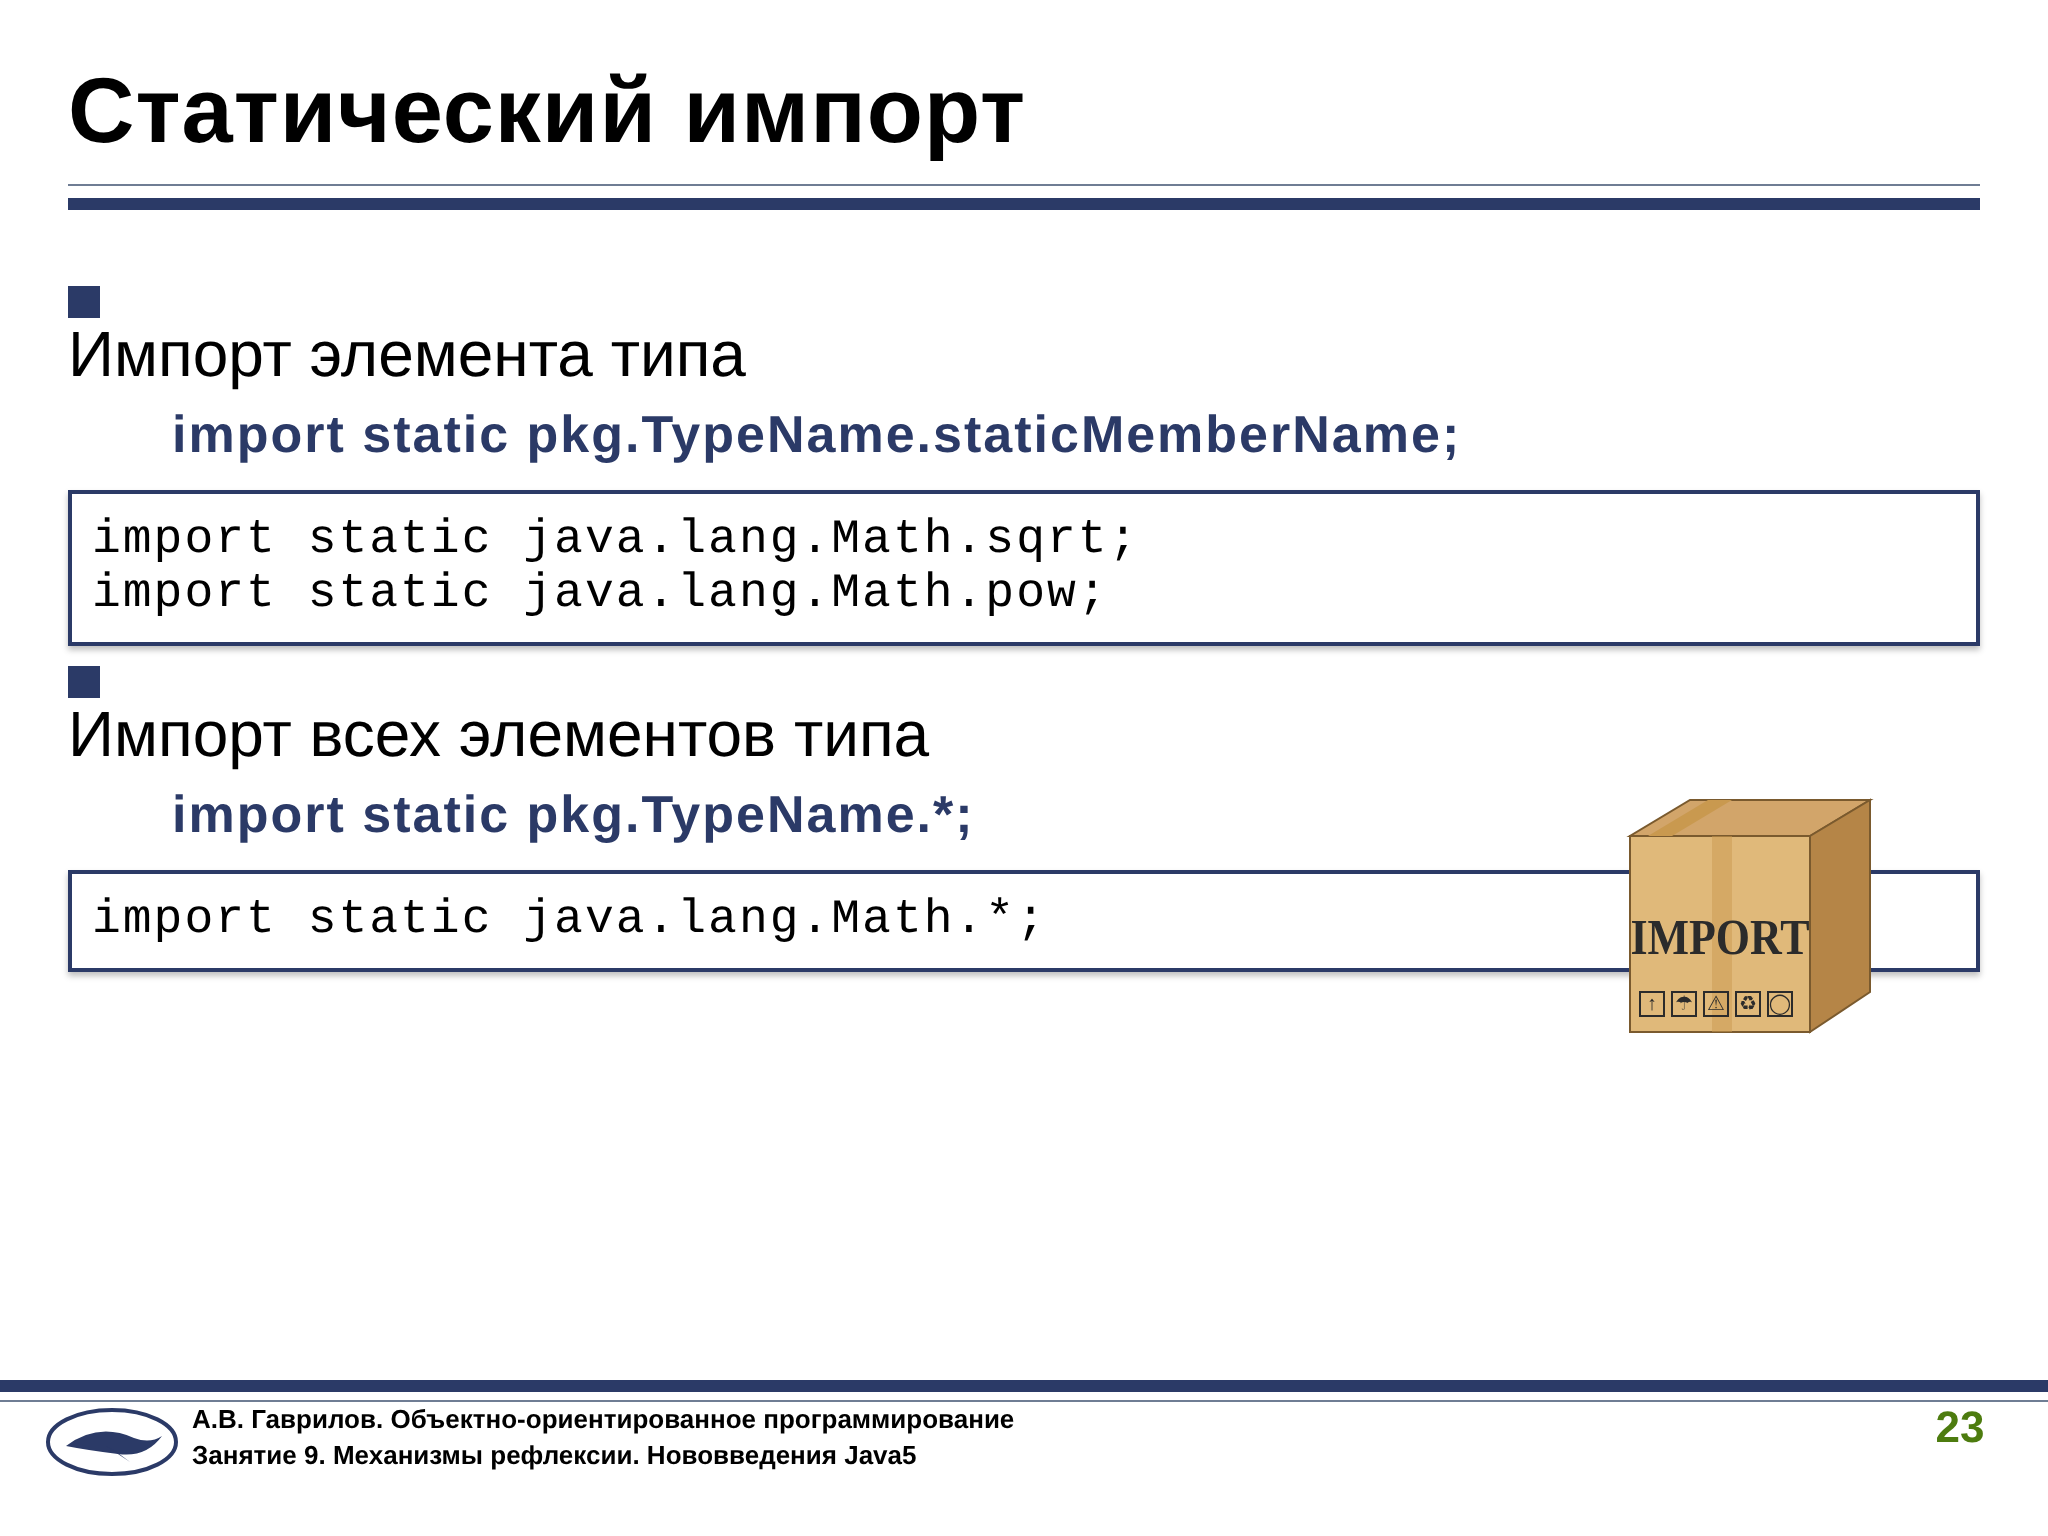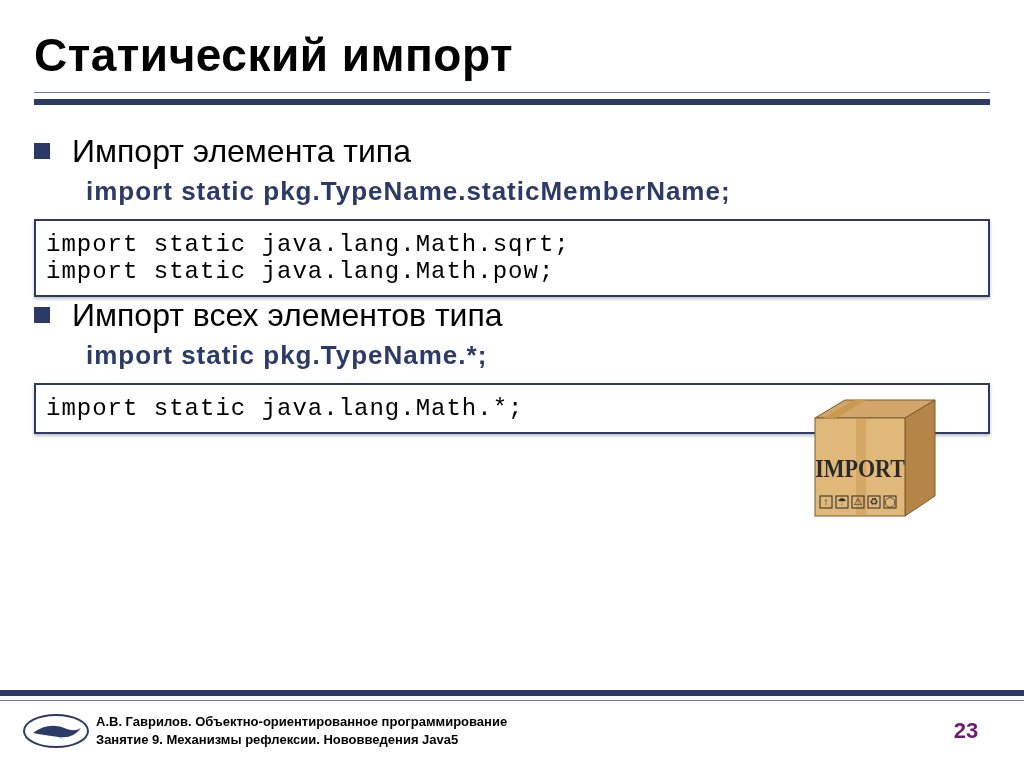--- a/index.html
+++ b/index.html
@@ -3,36 +3,36 @@
 <meta charset="utf-8">
 <style>
   * { margin: 0; padding: 0; box-sizing: border-box; }
   html, body { width: 1024px; height: 768px; font-family: Arial, sans-serif; background: #fff; overflow: hidden; }
   .slide { width: 1024px; height: 768px; position: relative; display: flex; flex-direction: column; }
   .content-area { flex: 1; padding: 28px 34px 0 34px; }
   .title { font-size: 46px; font-weight: bold; color: #000; letter-spacing: 0.5px; }
   .title-rule { border: none; border-top: 1px solid #6f7d94; margin-top: 10px; margin-bottom: 6px; }
   .title-rule2 { border: none; border-top: 6px solid #2b3a67; margin-bottom: 28px; }
   .bullet-block { margin-bottom: 6px; }
-  .bullet { display: flex; align-items: flex-start; gap: 22px; }
+  .bullet { display: flex; align-items: flex-start; gap: 0; flex-direction: column; }
   .bullet .square { width: 16px; height: 16px; background: #2b3a67; margin-top: 10px; flex-shrink: 0; }
   .bullet .text { font-size: 32px; color: #000; }
   .code-inline { font-family: Liberation Sans, sans-serif; font-size: 26px; margin-left: 52px; margin-top: 6px; letter-spacing: 1px; }
   .kw-import { color: #2b3a67; font-weight: bold; }
   .kw-static { color: #2b3a67; font-weight: bold; }
   .pkg-part { color: #2b3a67; font-weight: bold; }
   .code-box { border: 2px solid #2b3a67; background: #fff; padding: 10px 10px; font-family: "Courier New", monospace; font-size: 24px; color: #000; letter-spacing: 1px; margin-top: 12px; box-shadow: 0 2px 3px rgba(0,0,0,0.25);}
   .image-box { position: absolute; right: 44px; top: 368px; width: 190px; height: 160px; }
   .footer { position: absolute; bottom: 0; left: 0; right: 0; height: 78px; }
   .footer-rule1 { border: none; border-top: 6px solid #2b3a67; }
   .footer-rule2 { border: none; border-top: 1px solid #6f7d94; margin-top: 4px; }
-  .footer-inner { display: flex; align-items: center; height: 60px; padding: 0 28px 0 16px; }
+  .footer-inner { display: flex; height: 60px; padding: 0 14px 0 16px; }
   .logo-wrap { width: 80px; display: flex; justify-content: center; }
   .footer-text { flex: 1; font-size: 13px; color: #000; font-weight: bold; line-height: 1.35; }
-  .page-num { font-size: 22px; font-weight: bold; color: #701a75; min-width: 60px; text-align: center; }
+  .page-num { font-size: 22px; font-weight: bold; color: #4d7c0f; min-width: 60px; text-align: center; }
 </style>
 </head>
 <body>
 
 <div class="slide">
   <div class="content-area">
 
     <div class="title">Статический импорт</div>
     <hr class="title-rule">
     <hr class="title-rule2">

